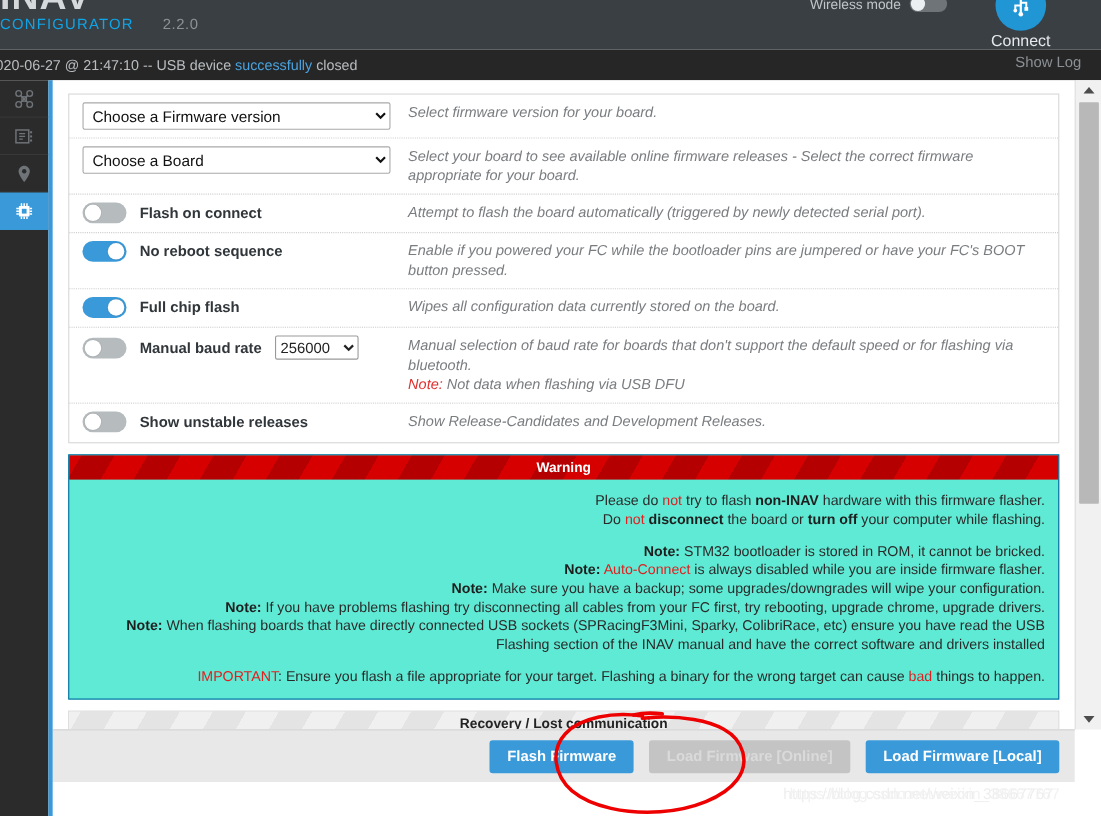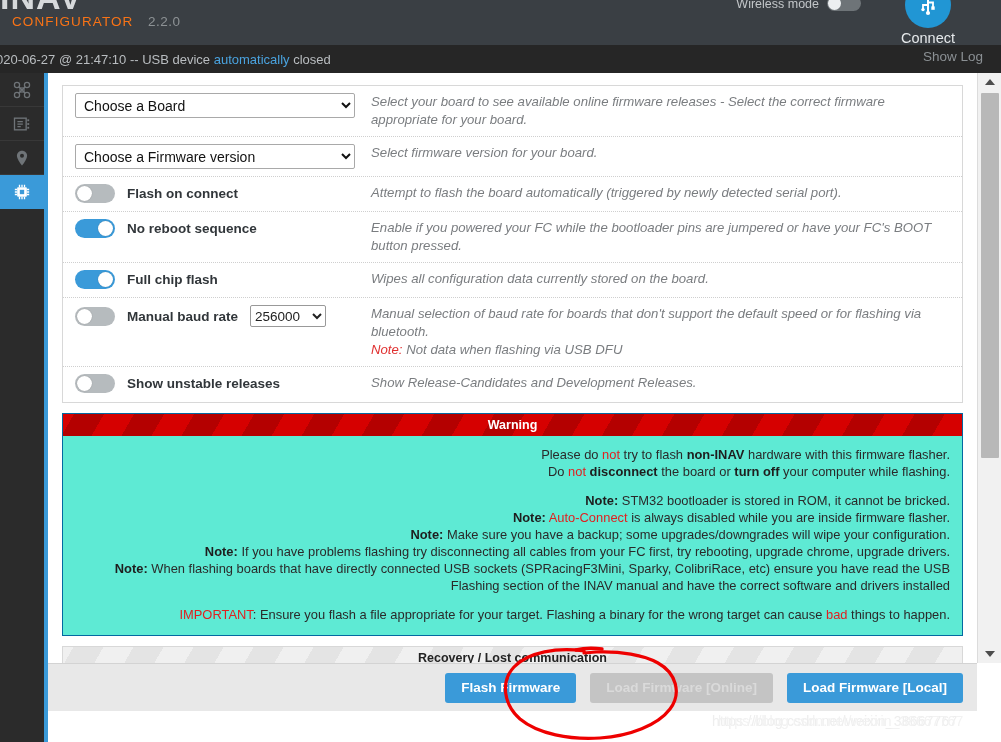--- a/index.html
+++ b/index.html
@@ -18,22 +18,22 @@
   }
   .logo-wrap {
     position: absolute; left: 0px; top: -22px;
     color: #cfd2d4;
   }
   .logo-main {
     font-size: 34px; font-weight: bold; letter-spacing: 1px;
     color: #d6d9db; line-height: 38px; font-family: "Liberation Sans", sans-serif;
   }
   .logo-sub {
-    position: absolute; left: 12px; top: 36px;
-    font-size: 13.5px; letter-spacing: 1.1px; color: #f97316;
+    position: absolute; left: 0px; top: 36px;
+    font-size: 13.5px; letter-spacing: 1.1px; color: #0ea5e9;
     white-space: nowrap;
   }
   .logo-ver {
     position: absolute; left: 148px; top: 36px;
     font-size: 13.5px; color: #8d9295; letter-spacing: 0.5px;
   }
 
   .wireless-block {
     position: absolute; right: 140px; top: -4px;
     display: flex; align-items: center; gap: 8px;
@@ -270,21 +270,21 @@
           <path d="M12 9.5 L17 9.5 L17 14" stroke="#ffffff" stroke-width="1.8" fill="none"></path>
           <rect x="15.3" y="13.4" width="3.4" height="3.4" fill="#ffffff"></rect>
         </svg>
       </div>
       <div class="connect-label">Connect</div>
     </div>
   </div>
 
   <div class="statusbar">
     <div class="status-text">
-      <span>020-06-27 @ 21:47:10 -- USB device </span><span class="blue">automatically</span><span> closed</span>
+      <span>020-06-27 @ 21:47:10 -- USB device </span><span class="blue">successfully</span><span> closed</span>
     </div>
     <div class="showlog">Show Log</div>
   </div>
 
   <div class="sidebar">
     <div class="side-item">
       <svg width="20" height="20" viewBox="0 0 24 24" aria-hidden="true">
         <g stroke="#6f7478" stroke-width="1.5" fill="none">
           <circle cx="6" cy="6" r="3.1"></circle>
             <circle cx="18" cy="6" r="3.1"></circle>
@@ -325,33 +325,33 @@
   </div>
   <div class="accent-rail"></div>
 
   <div class="content">
 
     <div class="panel">
 
       <div class="opt-row">
         <div class="opt-left">
           <select class="styled">
+            <option>Choose a Firmware version</option>
+          </select>
+        </div>
+        <div class="opt-right">Select firmware version for your board.</div>
+      </div>
+
+      <div class="opt-row">
+        <div class="opt-left">
+          <select class="styled">
             <option>Choose a Board</option>
           </select>
         </div>
         <div class="opt-right">Select your board to see available online firmware releases - Select the correct firmware appropriate for your board.</div>
-      </div>
-
-      <div class="opt-row">
-        <div class="opt-left">
-          <select class="styled">
-            <option>Choose a Firmware version</option>
-          </select>
-        </div>
-        <div class="opt-right">Select firmware version for your board.</div>
       </div>
 
       <div class="opt-row">
         <div class="opt-left">
           <span class="toggle">
               <span class="knob"></span>
             </span>
           <span class="opt-label">Flash on connect</span>
         </div>
         <div class="opt-right">Attempt to flash the board automatically (triggered by newly detected serial port).</div>

